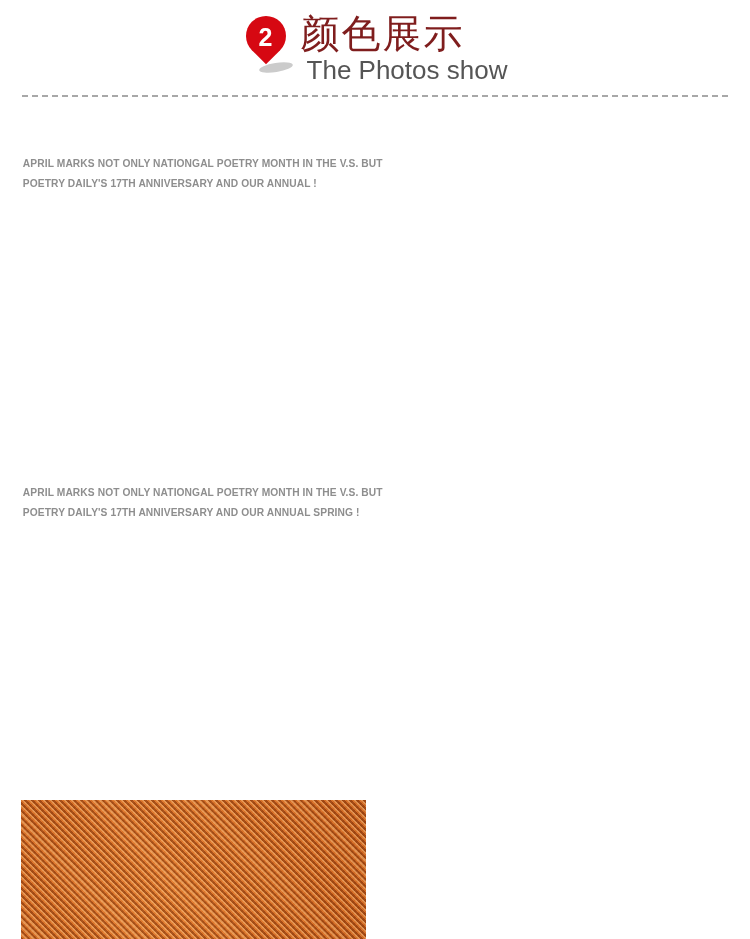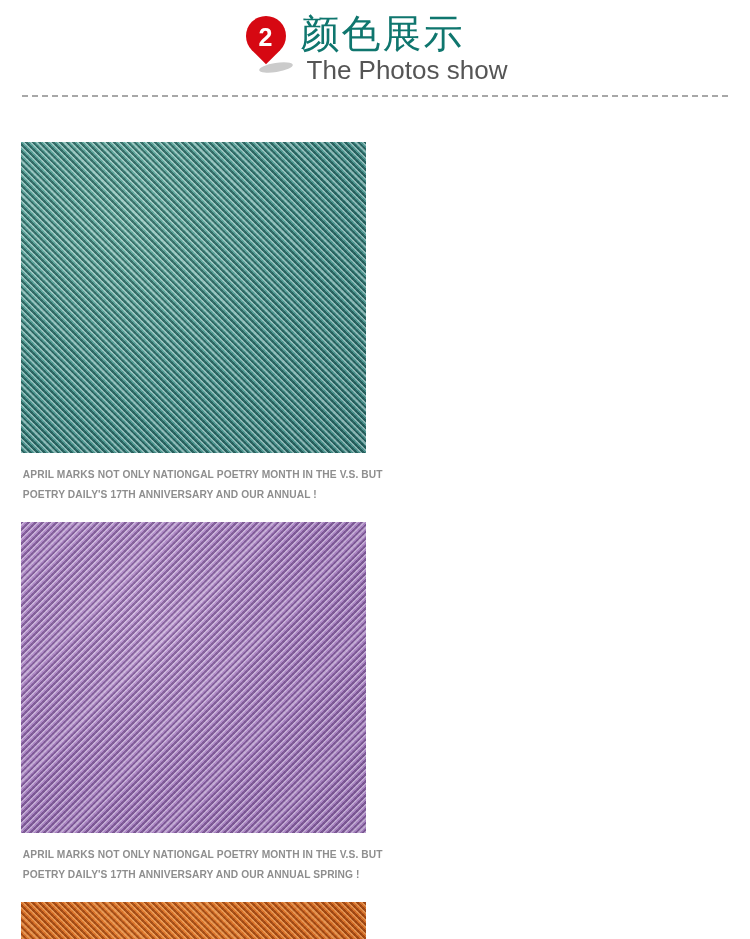--- a/index.html
+++ b/index.html
@@ -77,21 +77,21 @@
   .title-block {
     display: flex;
     flex-direction: column;
     align-items: flex-start;
   }
   .title-cn {
     font-family: "Liberation Sans", sans-serif;
     font-size: 39px;
     line-height: 44px;
     letter-spacing: 2px;
-    color: #0f766e;
+    color: #7f1d1d;
     font-weight: 500;
     white-space: nowrap;
   }
   .title-en {
     font-family: "Liberation Sans", sans-serif;
     font-size: 26px;
     line-height: 26px;
     color: #555555;
     margin-top: 1px;
     margin-left: 6px;
@@ -116,21 +116,20 @@
     padding: 45px 21px 0 21px;
     box-sizing: border-box;
     display: flex;
     flex-wrap: wrap;
     column-gap: 20px;
     row-gap: 18px;
   }
   .cell {
     width: 345px;
     display: flex;
-    flex-direction: column;
   }
   .swatch {
     width: 345px;
     height: 311px;
     position: relative;
     overflow: hidden;
   }
   .caption {
     padding: 11px 2px 0 2px;
     color: #8e8e8e;

